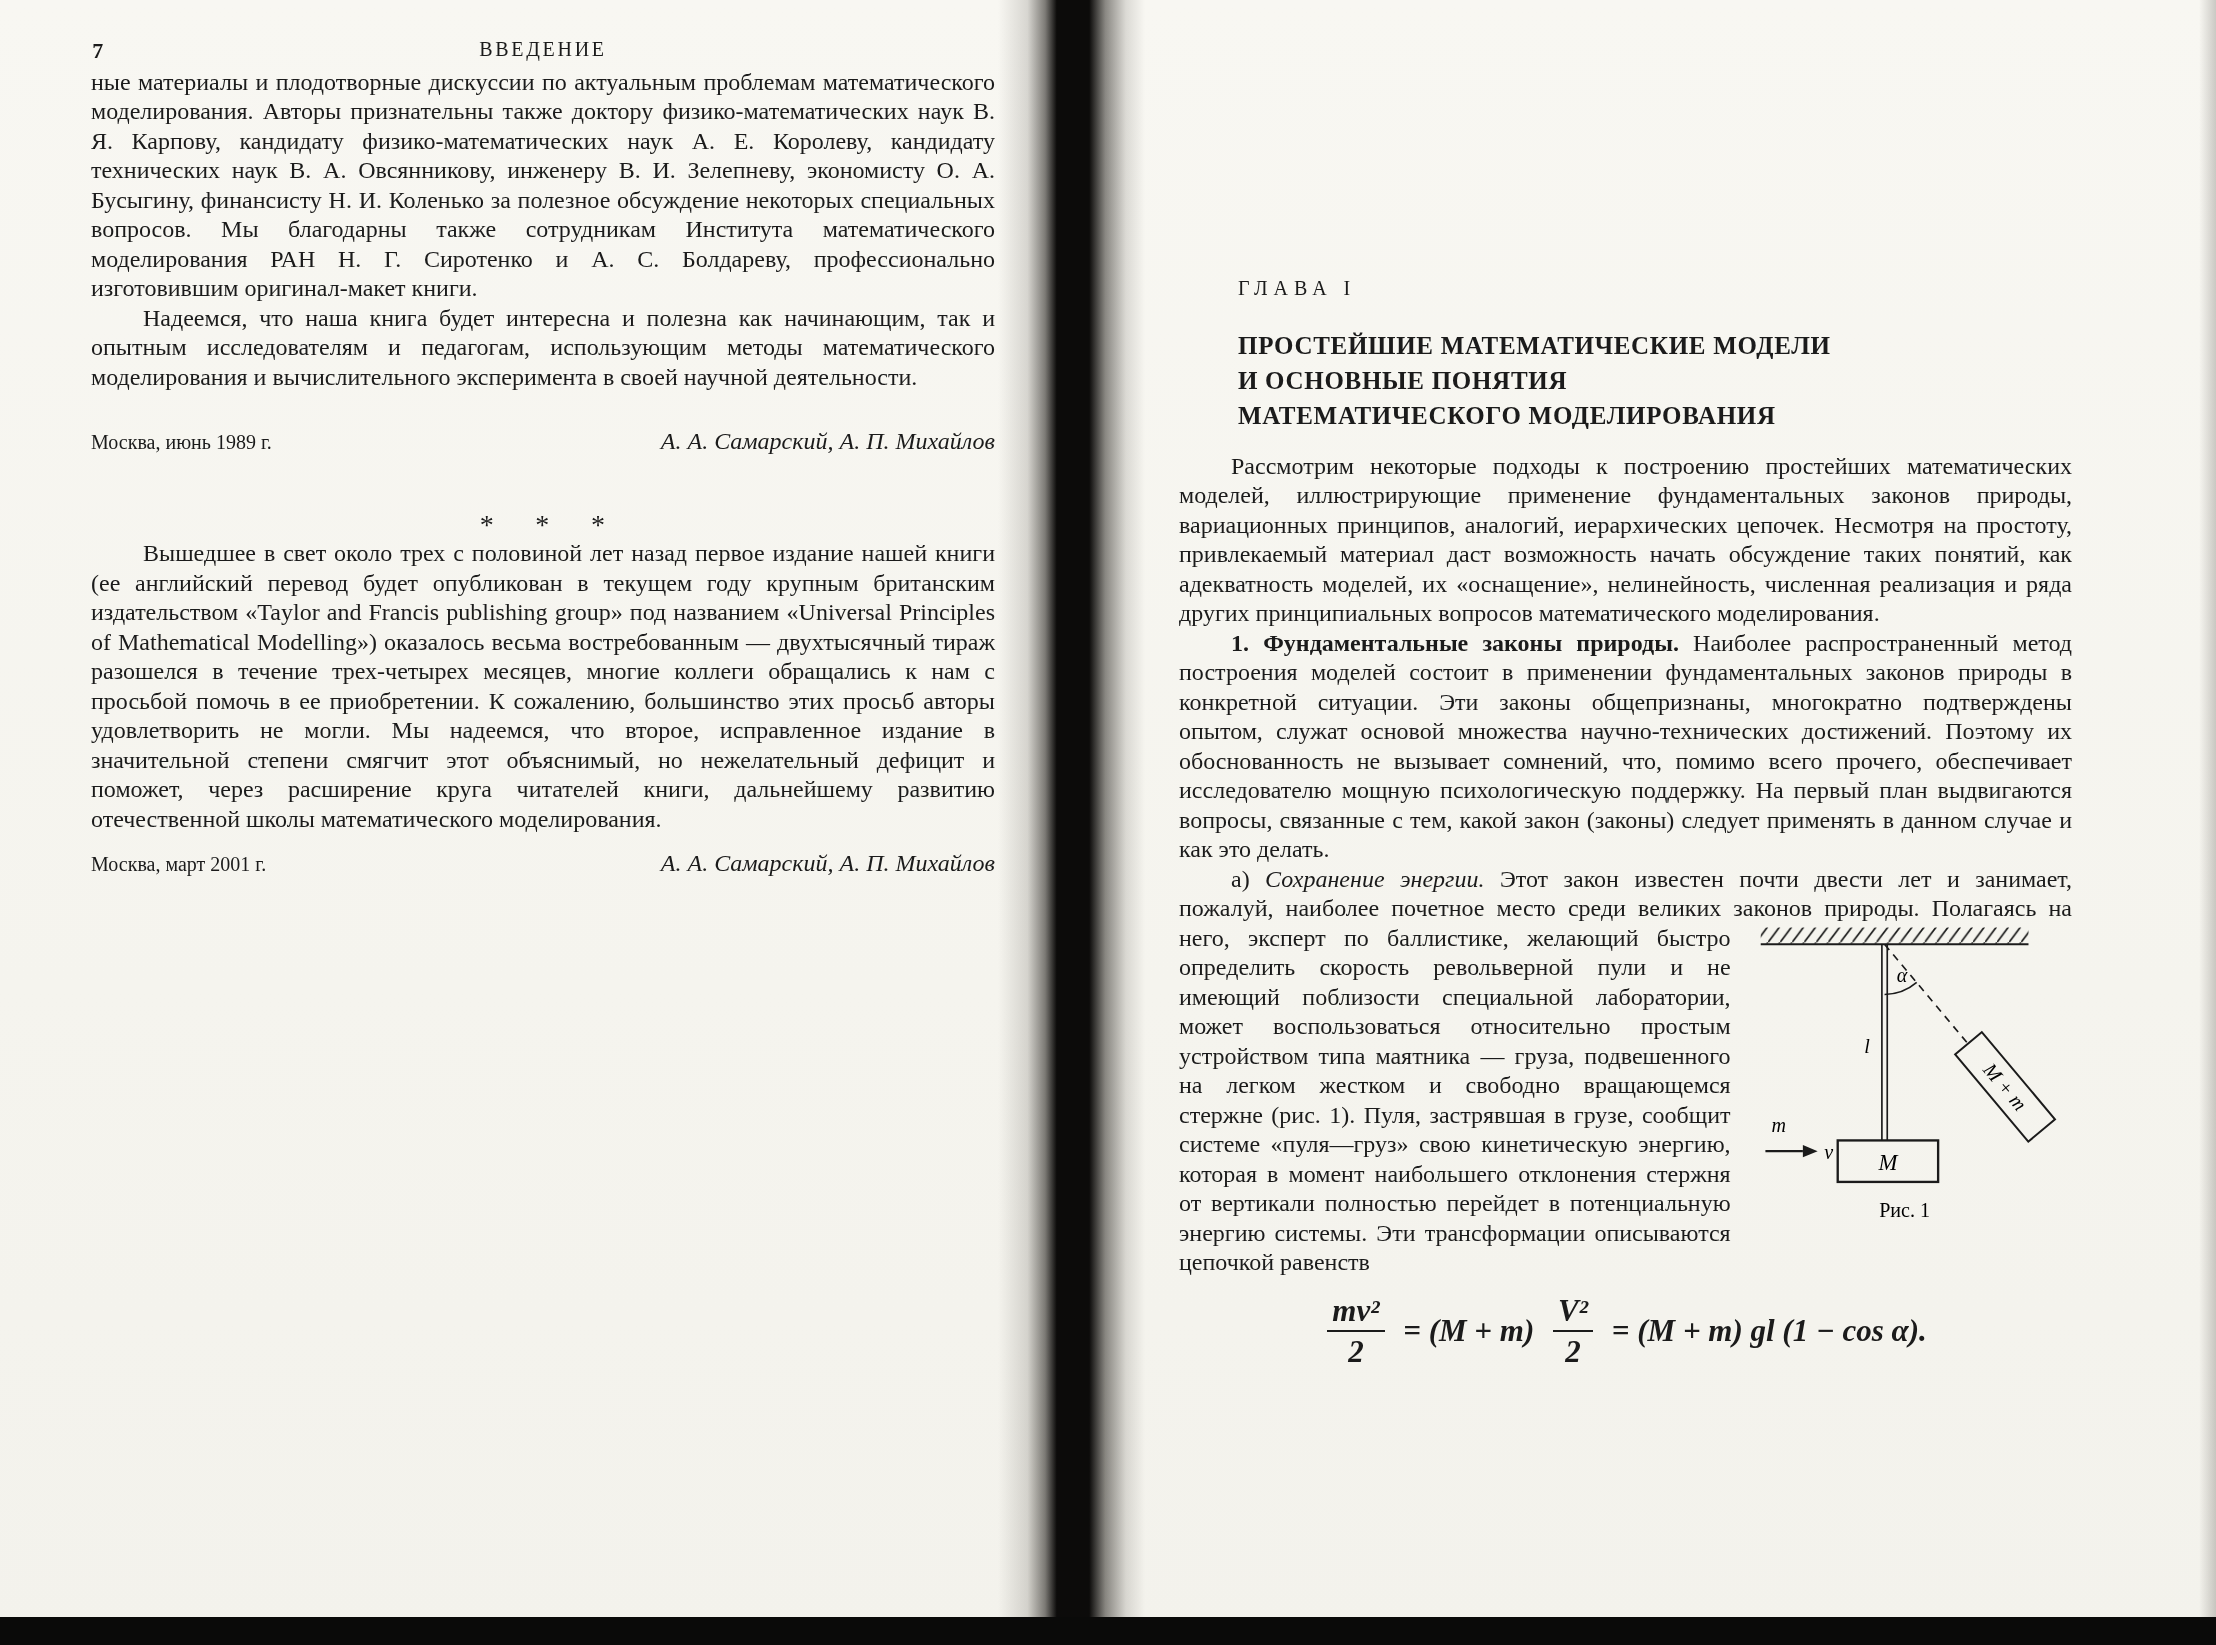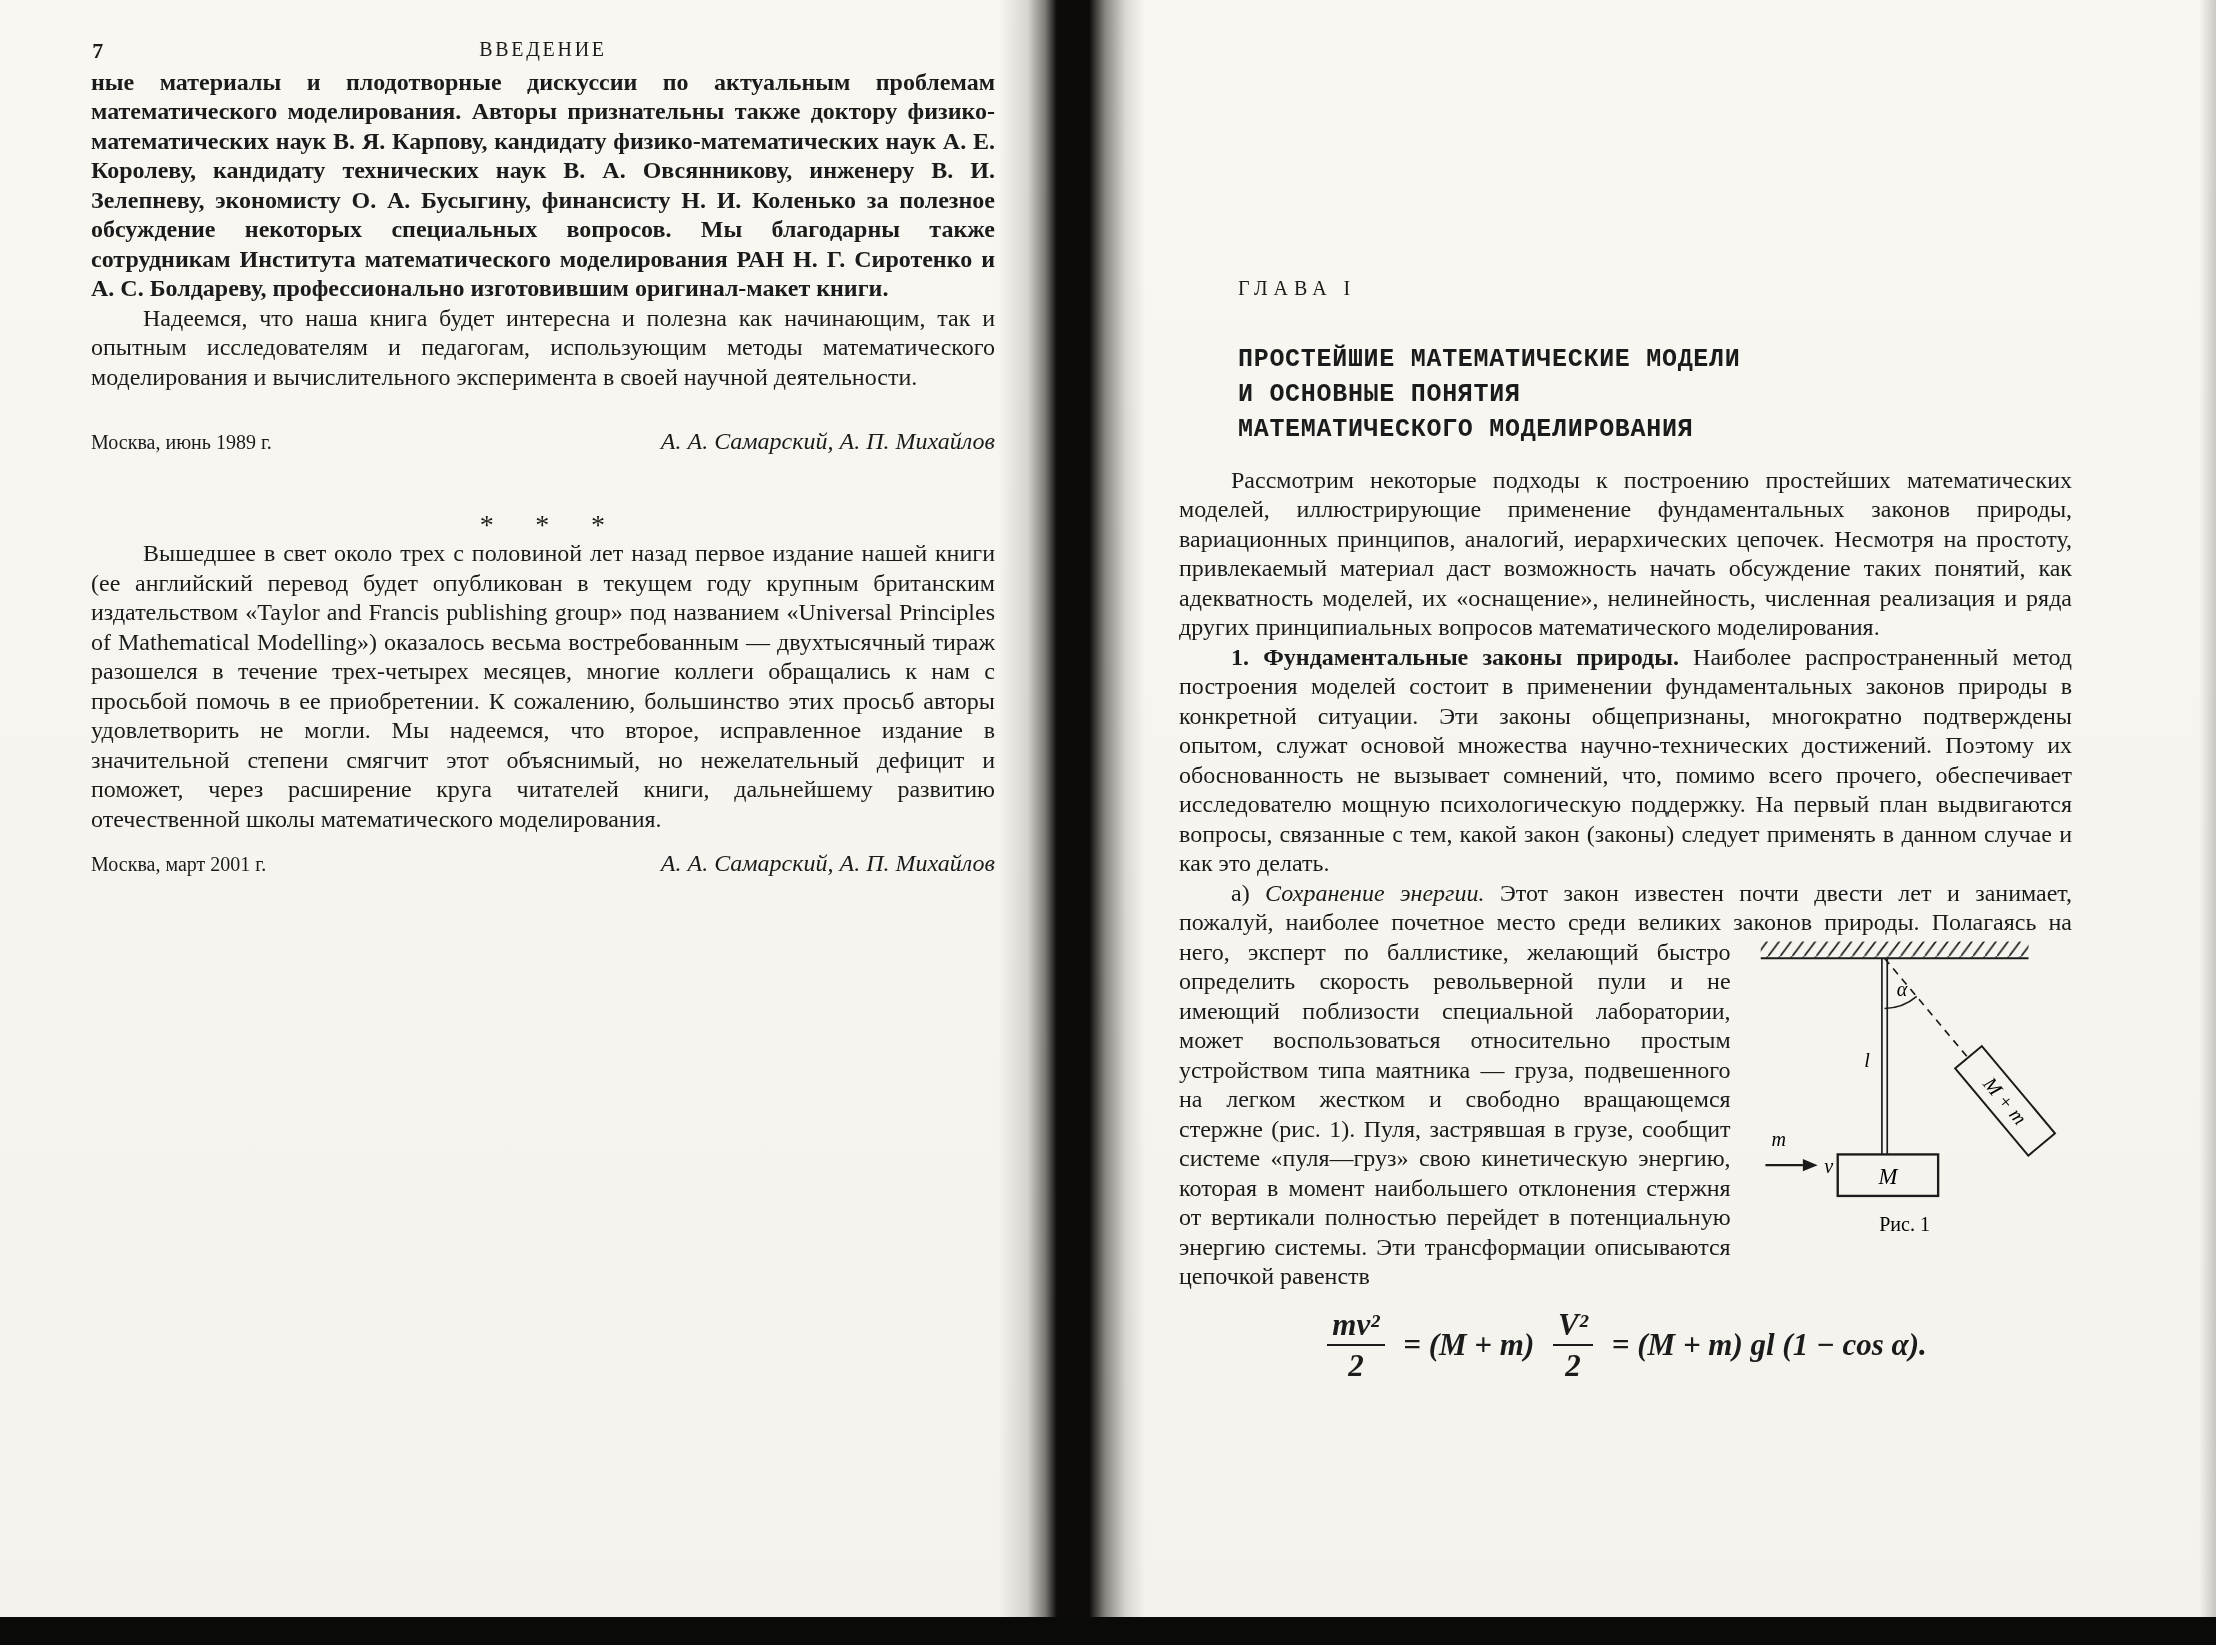--- a/index.html
+++ b/index.html
@@ -47,21 +47,21 @@
     font-size: 22px; font-weight: bold;
   }
   .lp-title {
     text-align: center; font-size: 20px; letter-spacing: 2.7px;
   }
   .body-text {
     font-size: 24px; line-height: 29.5px; text-align: justify;
     hyphens: none;
   }
   p.para { margin: 0; text-indent: 52px; }
-  p.para.no-indent { text-indent: 0; font-weight: bold; }
+  p.para.no-indent { text-indent: 0; }
   .lp-p1 { margin-top: 16px; }
   .signoff {
     display: flex; justify-content: space-between; align-items: baseline;
     margin-top: 35px;
   }
   .signoff .date { font-size: 20px; }
   .signoff .authors { font-size: 24px; font-style: italic; }
   .signoff2 { margin-top: 14.7px; }
   .separator {
     margin-top: 52px; text-align: center;
@@ -71,23 +71,23 @@
 
   
   .right-page {
     position: absolute; left: 1179px; top: 0; width: 893px;
     padding-top: 274px;
   }
   .chapter-label {
     margin-left: 59px; font-size: 20px; letter-spacing: 6px; line-height: 29.5px;
   }
   .chapter-title {
-    margin: 38px 0 0 59px;
+    margin: 24px 0 0 59px;
     font-size: 25px; font-weight: bold; line-height: 35px;
-    white-space: pre-line; letter-spacing: 0.7px; font-family: Liberation Mono, monospace;
+    white-space: pre-line; letter-spacing: 0.7px;
   }
   .section-heading {
     margin-top: 36px; text-align: center;
     font-size: 24px; font-weight: bold;
   }
   .rp-body { margin-top: 19px; }
   .lead-bold { font-weight: bold; }
   .lead-italic { font-style: italic; }
 
   .figure-float {

